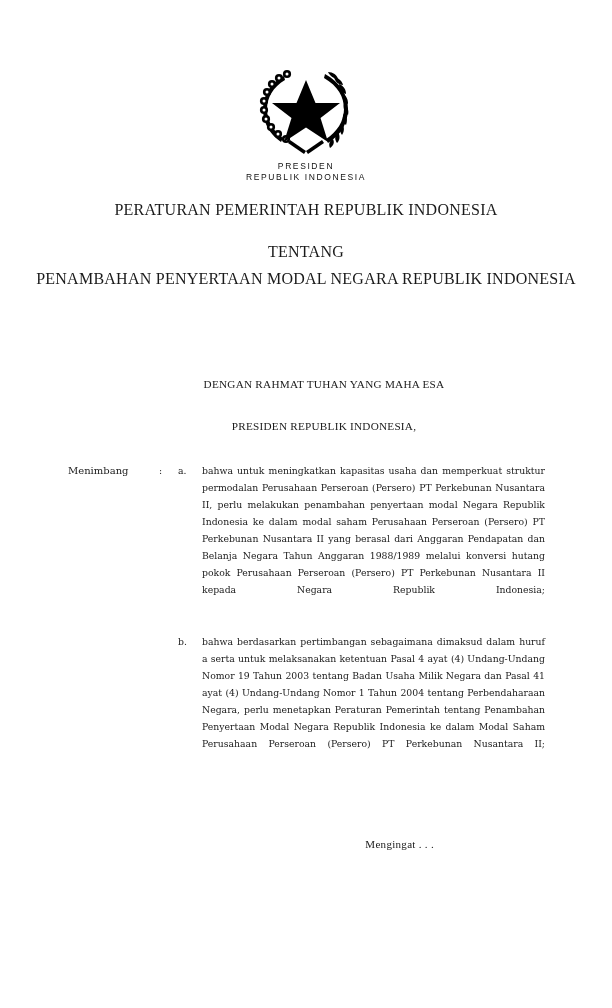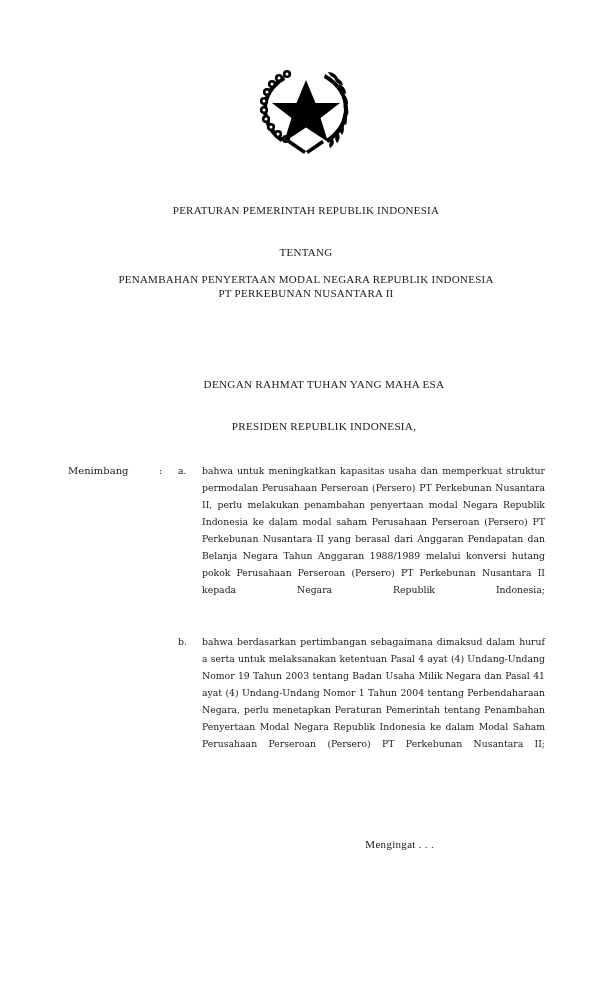--- a/index.html
+++ b/index.html
@@ -49,21 +49,21 @@
   
   .title-block {
     position: absolute;
     top: 203px;
     left: 0;
     width: 612px;
     text-align: center;
   }
   .title-line {
     font-family: "Liberation Serif", serif;
-    font-size: 11px;
+    font-size: 16px;
     letter-spacing: 0.25px;
     line-height: 14px;
     color: #1a1a1a;
   }
   .gap-title { height: 15px; }
   .gap-title-sm { height: 13px; }
 
   
   .subhead {
     position: absolute;
@@ -202,30 +202,33 @@
             <path d="M79 77 C81 81 79 84 76 86 C74 82 76 78 79 77 Z"></path>
           </g>
         </g>
 
         <path d="M36 78 L52 89 L50 92 L34 81 Z"></path>
         <path d="M68 78 L52 89 L54 92 L70 81 Z"></path>
 
         <polygon points="52,18 61.5,41 86,41 66.5,56 74,80 52,65.5 30,80 37.5,56 18,41 42.5,41"></polygon>
       </g>
     </svg>
+    <div class="emblem-caption">
+      <div>PRESIDEN</div>
+      <div>REPUBLIK INDONESIA</div>
+    </div>
   </div>
 
   <div class="title-block">
     <div class="title-line">PERATURAN PEMERINTAH REPUBLIK INDONESIA</div>
     <div class="gap-title"></div>
     <div class="gap-title-sm"></div>
     <div class="title-line">TENTANG</div>
     <div class="gap-title-sm"></div>
     <div class="title-line">PENAMBAHAN PENYERTAAN MODAL NEGARA REPUBLIK INDONESIA</div>
-    <div class="title-line">PT PERKEBUNAN NUSANTARA II</div>
   </div>
 
   <div class="subhead rahmat">DENGAN RAHMAT TUHAN YANG MAHA ESA</div>
   <div class="subhead presiden">PRESIDEN REPUBLIK INDONESIA,</div>
 
   <div class="considerans">
     <div class="cons-row">
       <span class="cons-label">Menimbang</span>
       <span class="cons-colon">:</span>
     </div>

